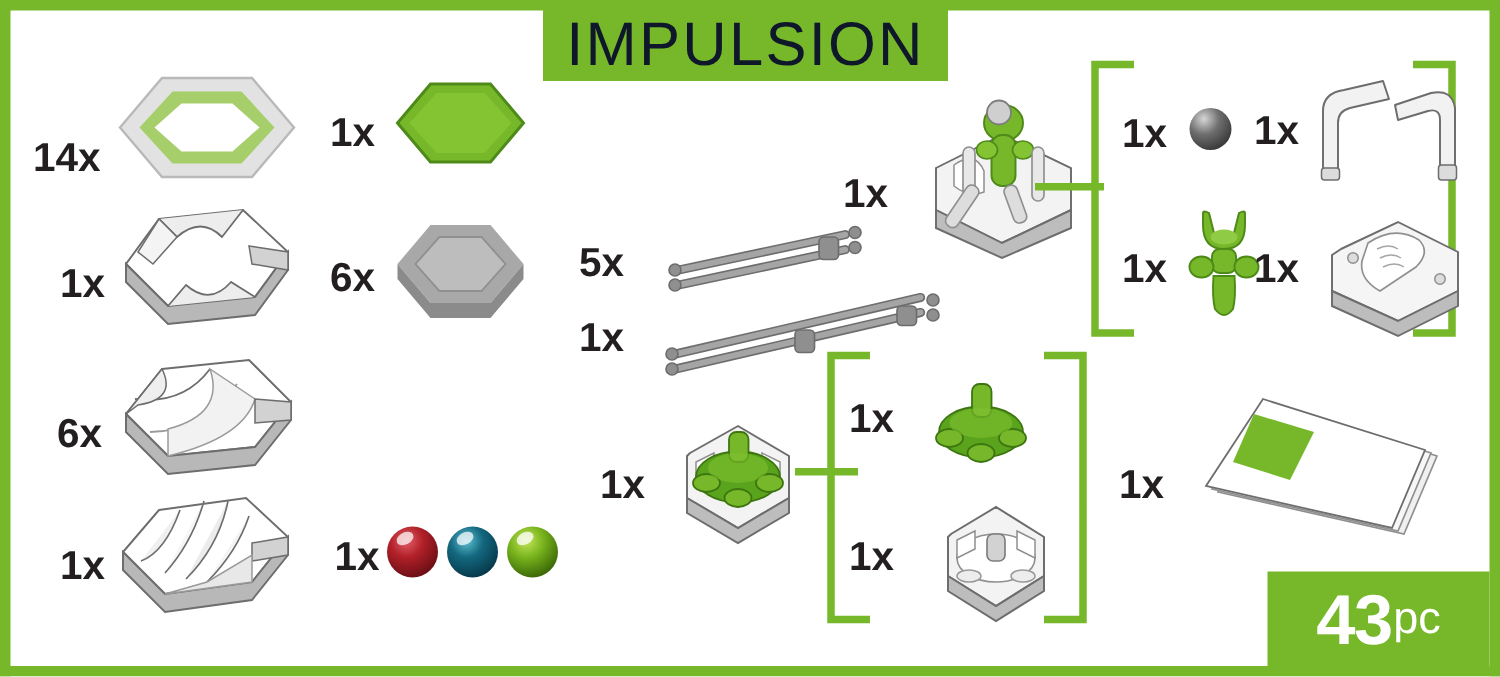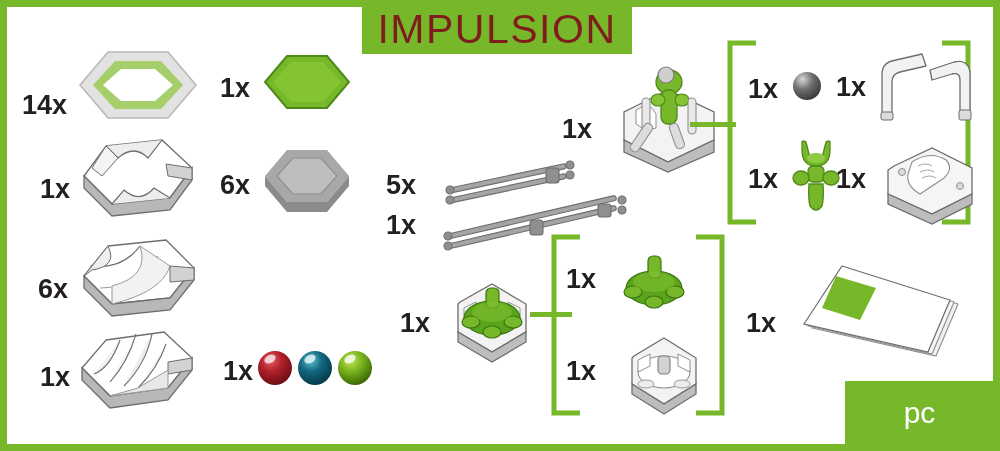--- a/index.html
+++ b/index.html
@@ -17,21 +17,21 @@
   .frame-bottom{left:0;bottom:0;width:1000px;height:7px;}
   .frame-left{left:0;top:0;width:7px;height:451px;}
   .frame-right{right:0;top:0;width:7px;height:451px;}
 
   
   .title-banner{
     position:absolute;left:362px;top:5px;width:270px;height:49px;
     background:#76b82a;display:flex;align-items:center;justify-content:center;
   }
   .title-banner span{
-    color:#7f1d1d;font-size:41px;font-weight:400;letter-spacing:1.5px;
+    color:#0f172a;font-size:41px;font-weight:400;letter-spacing:1.5px;
     font-family:"Liberation Sans", sans-serif;line-height:1;
   }
 
   
   .pc-badge{
     position:absolute;right:7px;bottom:7px;width:148px;height:63px;
     background:#76b82a;display:flex;align-items:center;justify-content:center;
   }
   .pc-badge .num{color:#fff;font-size:47px;font-weight:bold;line-height:1;letter-spacing:-1px;}
   .pc-badge .unit{color:#fff;font-size:30px;font-weight:300;line-height:1;margin-left:1px;}
@@ -165,21 +165,21 @@
         <circle cx="18" cy="24" r="17" fill="url(#mr)"></circle>
         <ellipse cx="13" cy="15" rx="6" ry="4" fill="#ffffff" opacity="0.72" transform="rotate(-28 13 15)"></ellipse>
         <circle cx="58" cy="24" r="17" fill="url(#mt)"></circle>
         <ellipse cx="53" cy="15" rx="6" ry="4" fill="#ffffff" opacity="0.72" transform="rotate(-28 53 15)"></ellipse>
         <circle cx="98" cy="24" r="17" fill="url(#mg)"></circle>
         <ellipse cx="93" cy="15" rx="6" ry="4" fill="#ffffff" opacity="0.78" transform="rotate(-28 93 15)"></ellipse>
       </svg>
     </div>
   </div>
 
-  <div class="item" style="left:386px;top:152px;width:230px;height:50px;margin-top:10px;">
+  <div class="item" style="left:386px;top:152px;width:230px;height:50px;">
     <div class="qty" style="left:0;top:10px;">5x</div>
     <div class="art" style="left:52px;top:0;">
       <svg width="180" height="48" viewBox="0 0 180 48">
         <g stroke="#6d6d6d" stroke-width="1.1" fill="#a5a5a5">
           <rect x="12" y="26" width="118" height="5" rx="2.5" transform="rotate(-12 12 26)"></rect>
           <rect x="12" y="36" width="118" height="5" rx="2.5" transform="rotate(-12 12 36)"></rect>
           <rect x="108" y="6" width="13" height="15" rx="3" fill="#8f8f8f"></rect>
           <circle cx="12" cy="28" r="4" fill="#8f8f8f"></circle>
           <circle cx="12" cy="38" r="4" fill="#8f8f8f"></circle>
           <circle cx="132" cy="3" r="4" fill="#8f8f8f"></circle>
@@ -366,16 +366,17 @@
       <svg width="180" height="108" viewBox="0 0 180 108">
         <polygon points="60,8 168,42 146,94 22,66" fill="#f0f0f0" stroke="#8f8f8f" stroke-width="1.1"></polygon>
         <polygon points="56,6 164,40 142,92 18,64" fill="#f7f7f7" stroke="#8f8f8f" stroke-width="1.1"></polygon>
         <polygon points="52,4 160,38 138,90 14,62" fill="#ffffff" stroke="#6d6d6d" stroke-width="1.2"></polygon>
         <polygon points="46,14 86,26 70,58 32,46" fill="#76b82a"></polygon>
       </svg>
     </div>
   </div>
 
   <div class="pc-badge">
+    <span class="num">43</span>
     <span class="unit">pc</span>
   </div>
 
 </div>
 
 </body></html>

